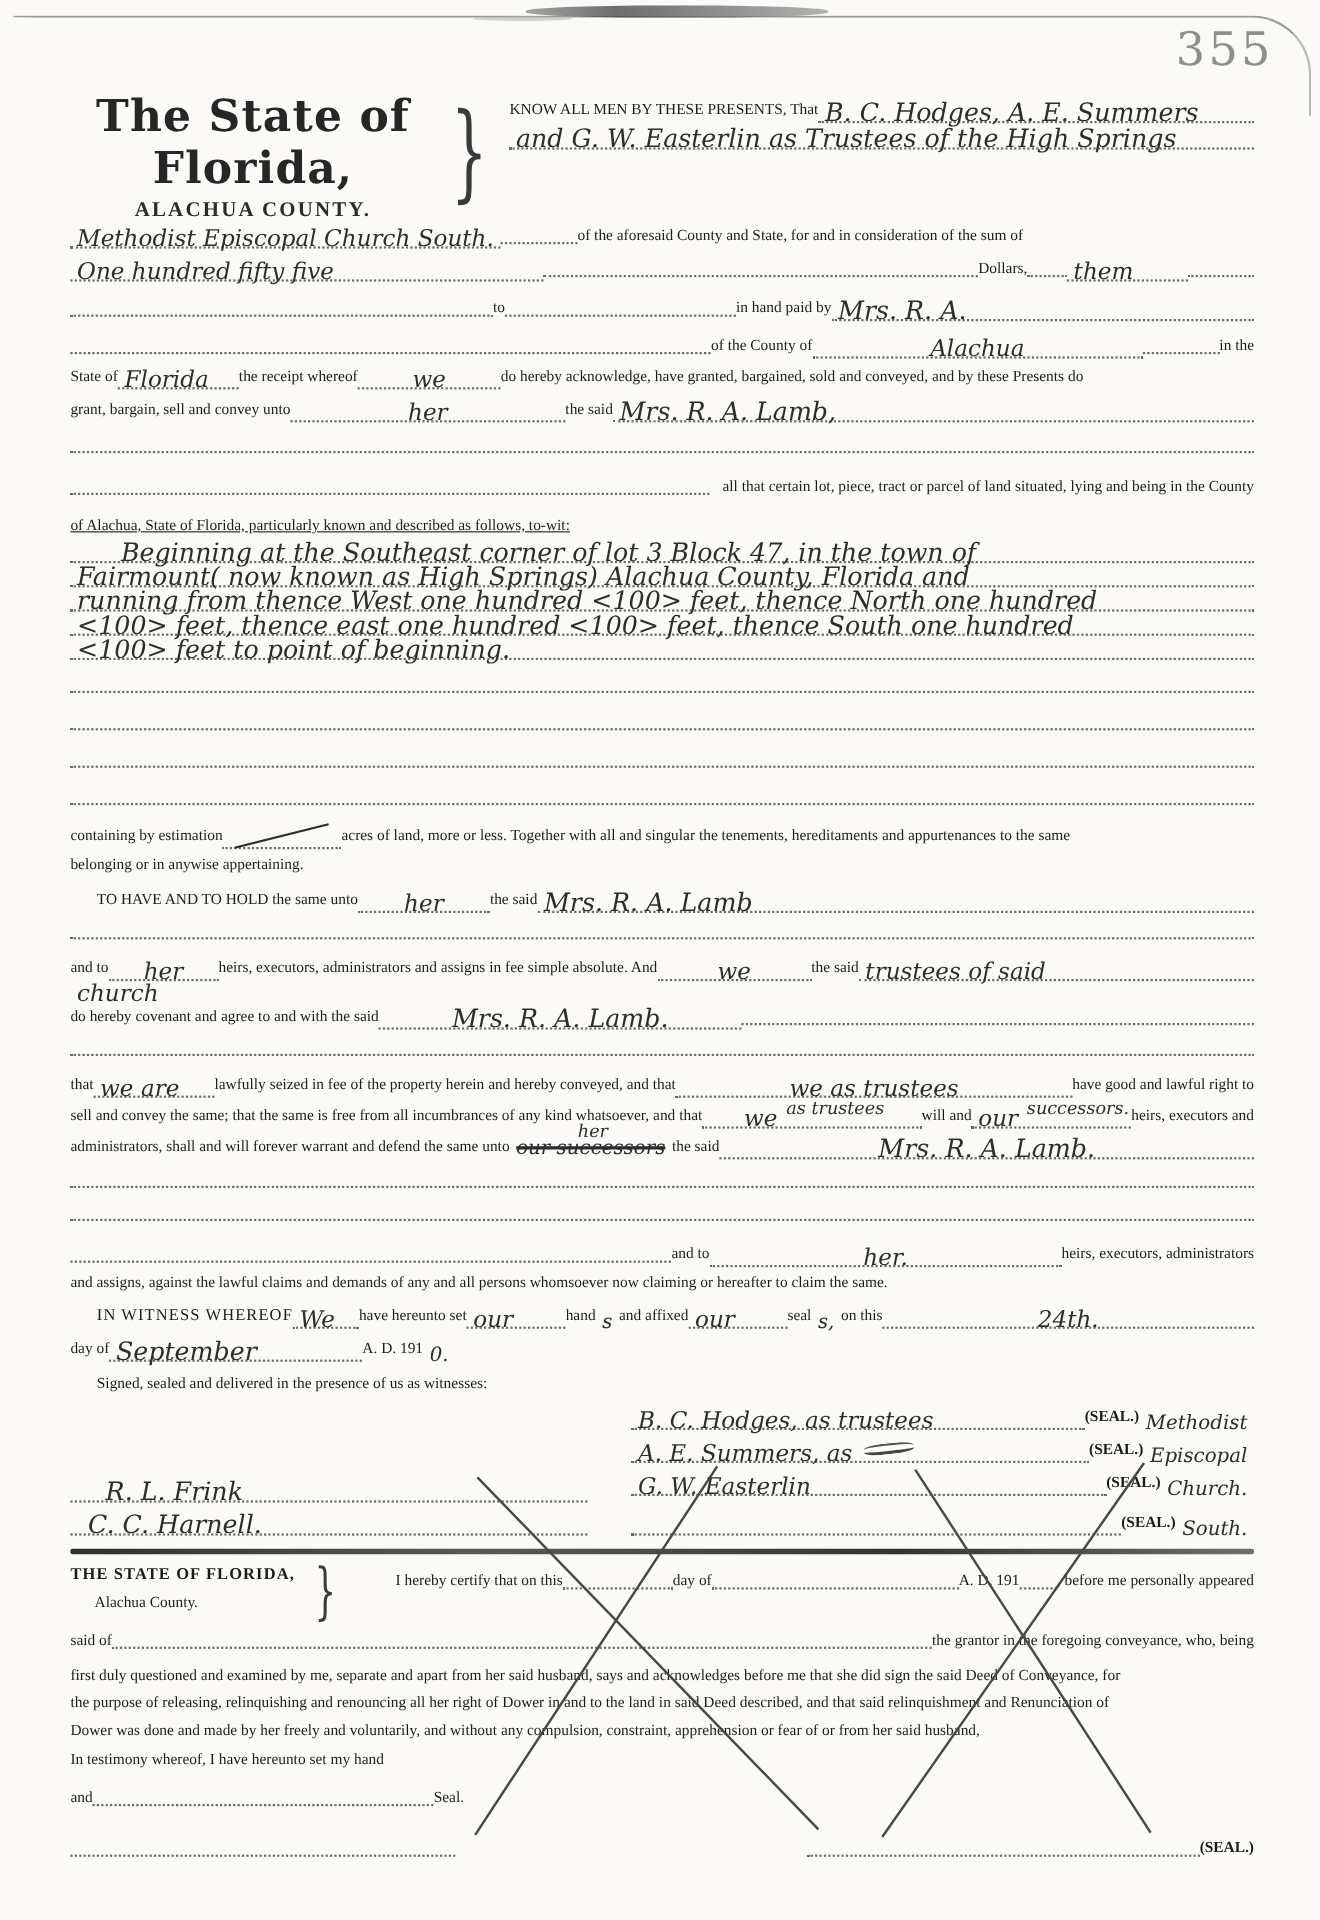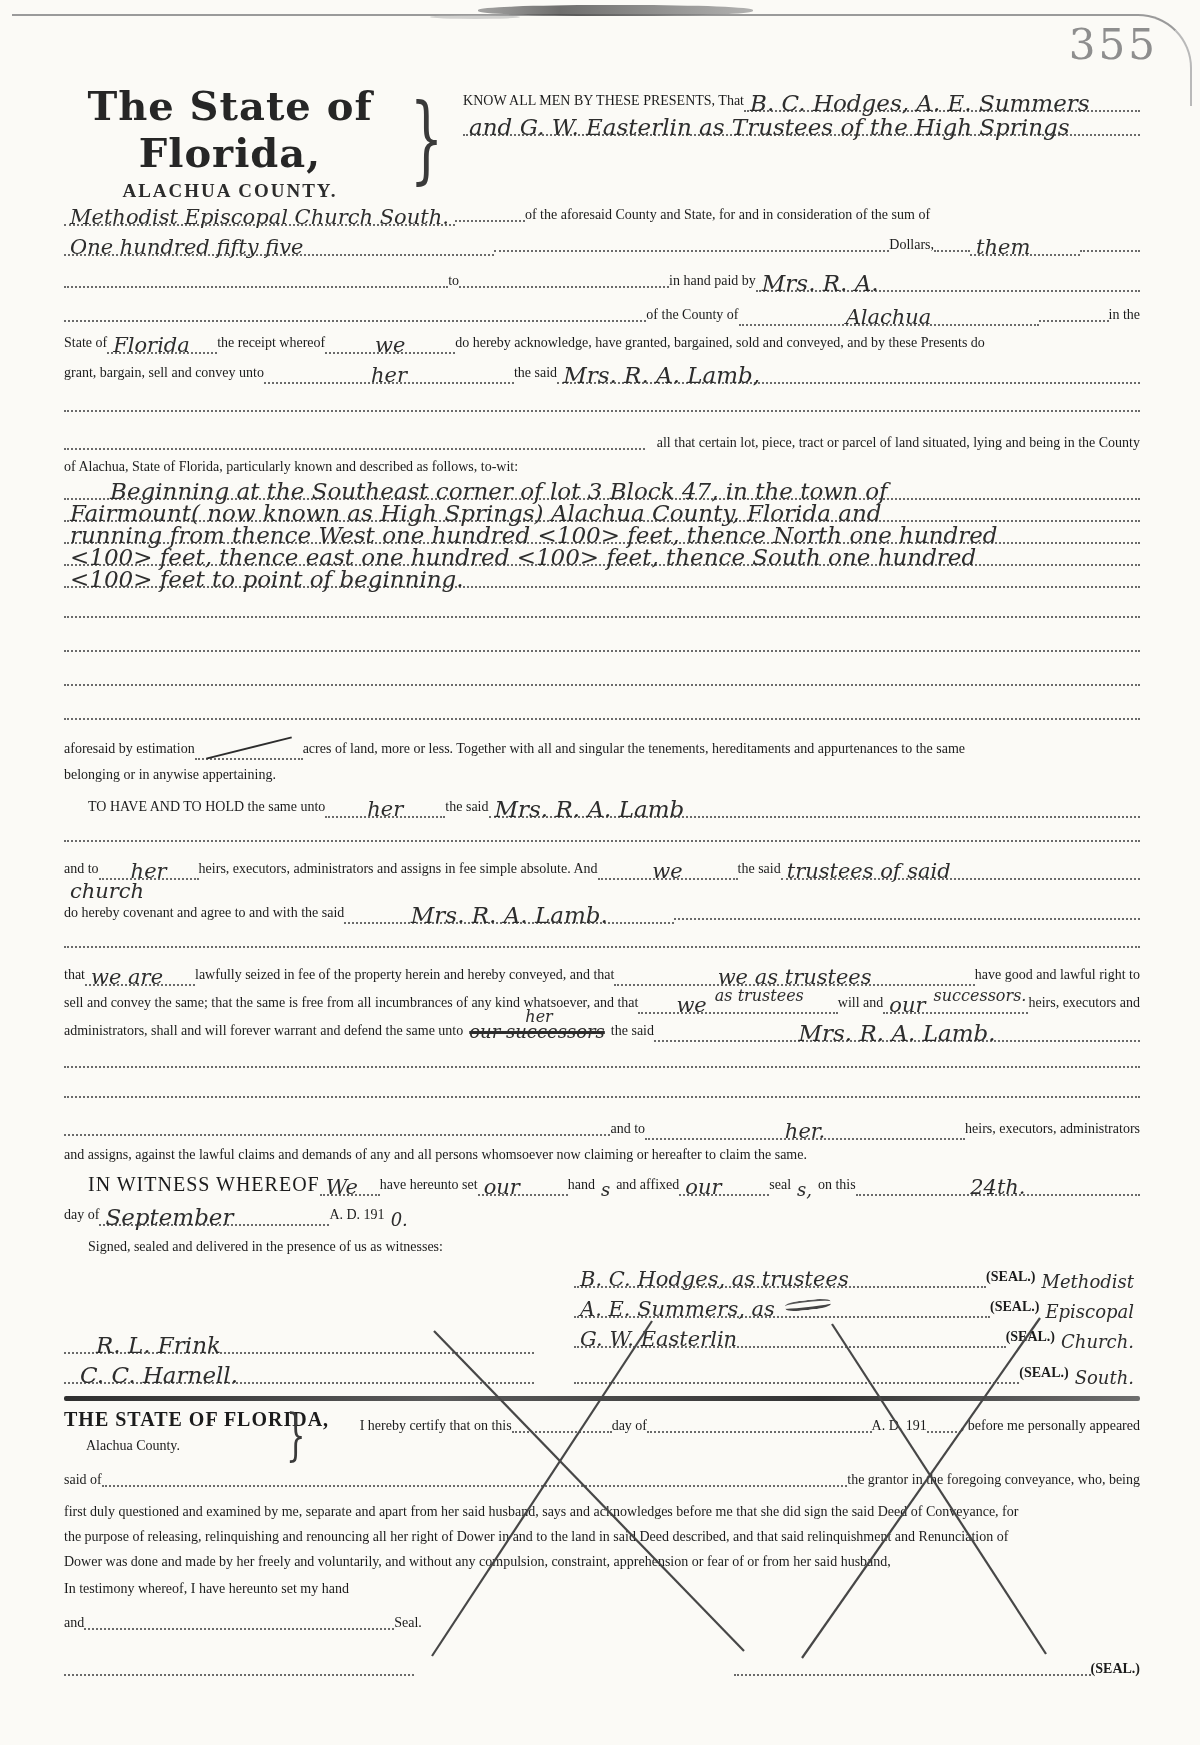--- a/index.html
+++ b/index.html
@@ -22,21 +22,21 @@
       white-space:nowrap;padding:0 6px;margin-bottom:-3px;display:inline-block;}
   .hw.lg{font-size:23px;}
   .hw.sm{font-size:18px;}
   .u{border-bottom:2px dotted #6a6a6a;display:flex;align-items:flex-end;}
   .dots{border-bottom:2px dotted #6a6a6a;height:4px;margin-bottom:4px;}
   .grow{flex:1;min-width:10px;}
   .brace{font-family:"DejaVu Serif",serif;color:#3a3a3a;display:inline-block;transform:scaleX(.55);
          line-height:.85;align-self:center;font-weight:normal;}
   .title{font-family:"DejaVu Serif",serif;font-weight:bold;font-size:40px;letter-spacing:1px;color:#262626;}
   .county{font-weight:bold;font-size:19px;letter-spacing:2px;text-align:center;color:#2c2c2c;margin-top:4px;}
-  .sechead{font-size:20px;letter-spacing:1px;}
+  .sechead{font-size:15px;letter-spacing:1px;}
   .tick{width:88px;border-top:2px solid #2d2d2d;transform:rotate(-14deg);margin:0 10px 9px;align-self:flex-end;}
   .raise{position:relative;top:-10px;font-size:16px;padding:0 2px;}
   .rel{position:relative;}
   .struck{text-decoration:line-through;text-decoration-thickness:2.5px;}
   .above{position:absolute;top:-15px;left:38%;font-size:16px;}
   .sep{height:5px;border-radius:2px;background:linear-gradient(90deg,#2f2f2f,#5a5a5a 35%,#333 70%,#6e6e6e);}
   .xmarks{position:absolute;left:120px;top:-105px;width:900px;height:390px;pointer-events:none;}
   .scribble{display:inline-block;width:46px;height:10px;margin:0 4px 6px;
             border-bottom:3px solid #444;border-top:2px solid #555;transform:rotate(-6deg);border-radius:40%;}
 </style>
@@ -130,21 +130,21 @@
       </span>
   </div>
   <div class="row" style="margin-top:24px;">
       <span class="dots grow"></span>
     </div>
 
   <div class="row" style="margin-top:18px;gap:12px;">
     <span class="dots grow"></span>
     <span class="p">all that certain lot, piece, tract or parcel of land situated, lying and being in the County</span>
   </div>
-  <div class="row" style="margin-top:4px;">
+  <div class="row" style="margin-top:16px;text-decoration:underline;">
     <span class="p">of Alachua, State of Florida, particularly known and described as follows, to-wit:</span>
   </div>
   <div class="row" style="margin-top:4px;">
       <span class="u grow" style="justify-content:flex-start;padding-left:40px;">
         <span class="hw lg">Beginning at the Southeast corner of lot 3 Block 47, in the town of</span>
       </span>
     </div>
   <div class="row" style="margin-top:4px;">
       <span class="u grow">
         <span class="hw lg">Fairmount( now known as High Springs) Alachua County, Florida and</span>
@@ -172,21 +172,21 @@
       <span class="dots grow"></span>
     </div>
   <div class="row" style="margin-top:26px;">
       <span class="dots grow"></span>
     </div>
   <div class="row" style="margin-top:26px;">
       <span class="dots grow"></span>
     </div>
 
   <div class="row" style="margin-top:16px;">
-    <span class="p">aforesaid by estimation</span>
+    <span class="p">containing by estimation</span>
     <span class="u" style="min-width:90px;">
         <span class="tick"></span>
       </span>
     <span class="p">acres of land, more or less.  Together with all and singular the tenements, hereditaments and appurtenances to the same</span>
   </div>
   <div class="row" style="margin-top:6px;">
     <span class="p">belonging or in anywise appertaining.</span>
   </div>
   <div class="row" style="margin-top:12px;">
     <span class="p" style="padding-left:24px;">TO HAVE AND TO HOLD the same unto</span>

